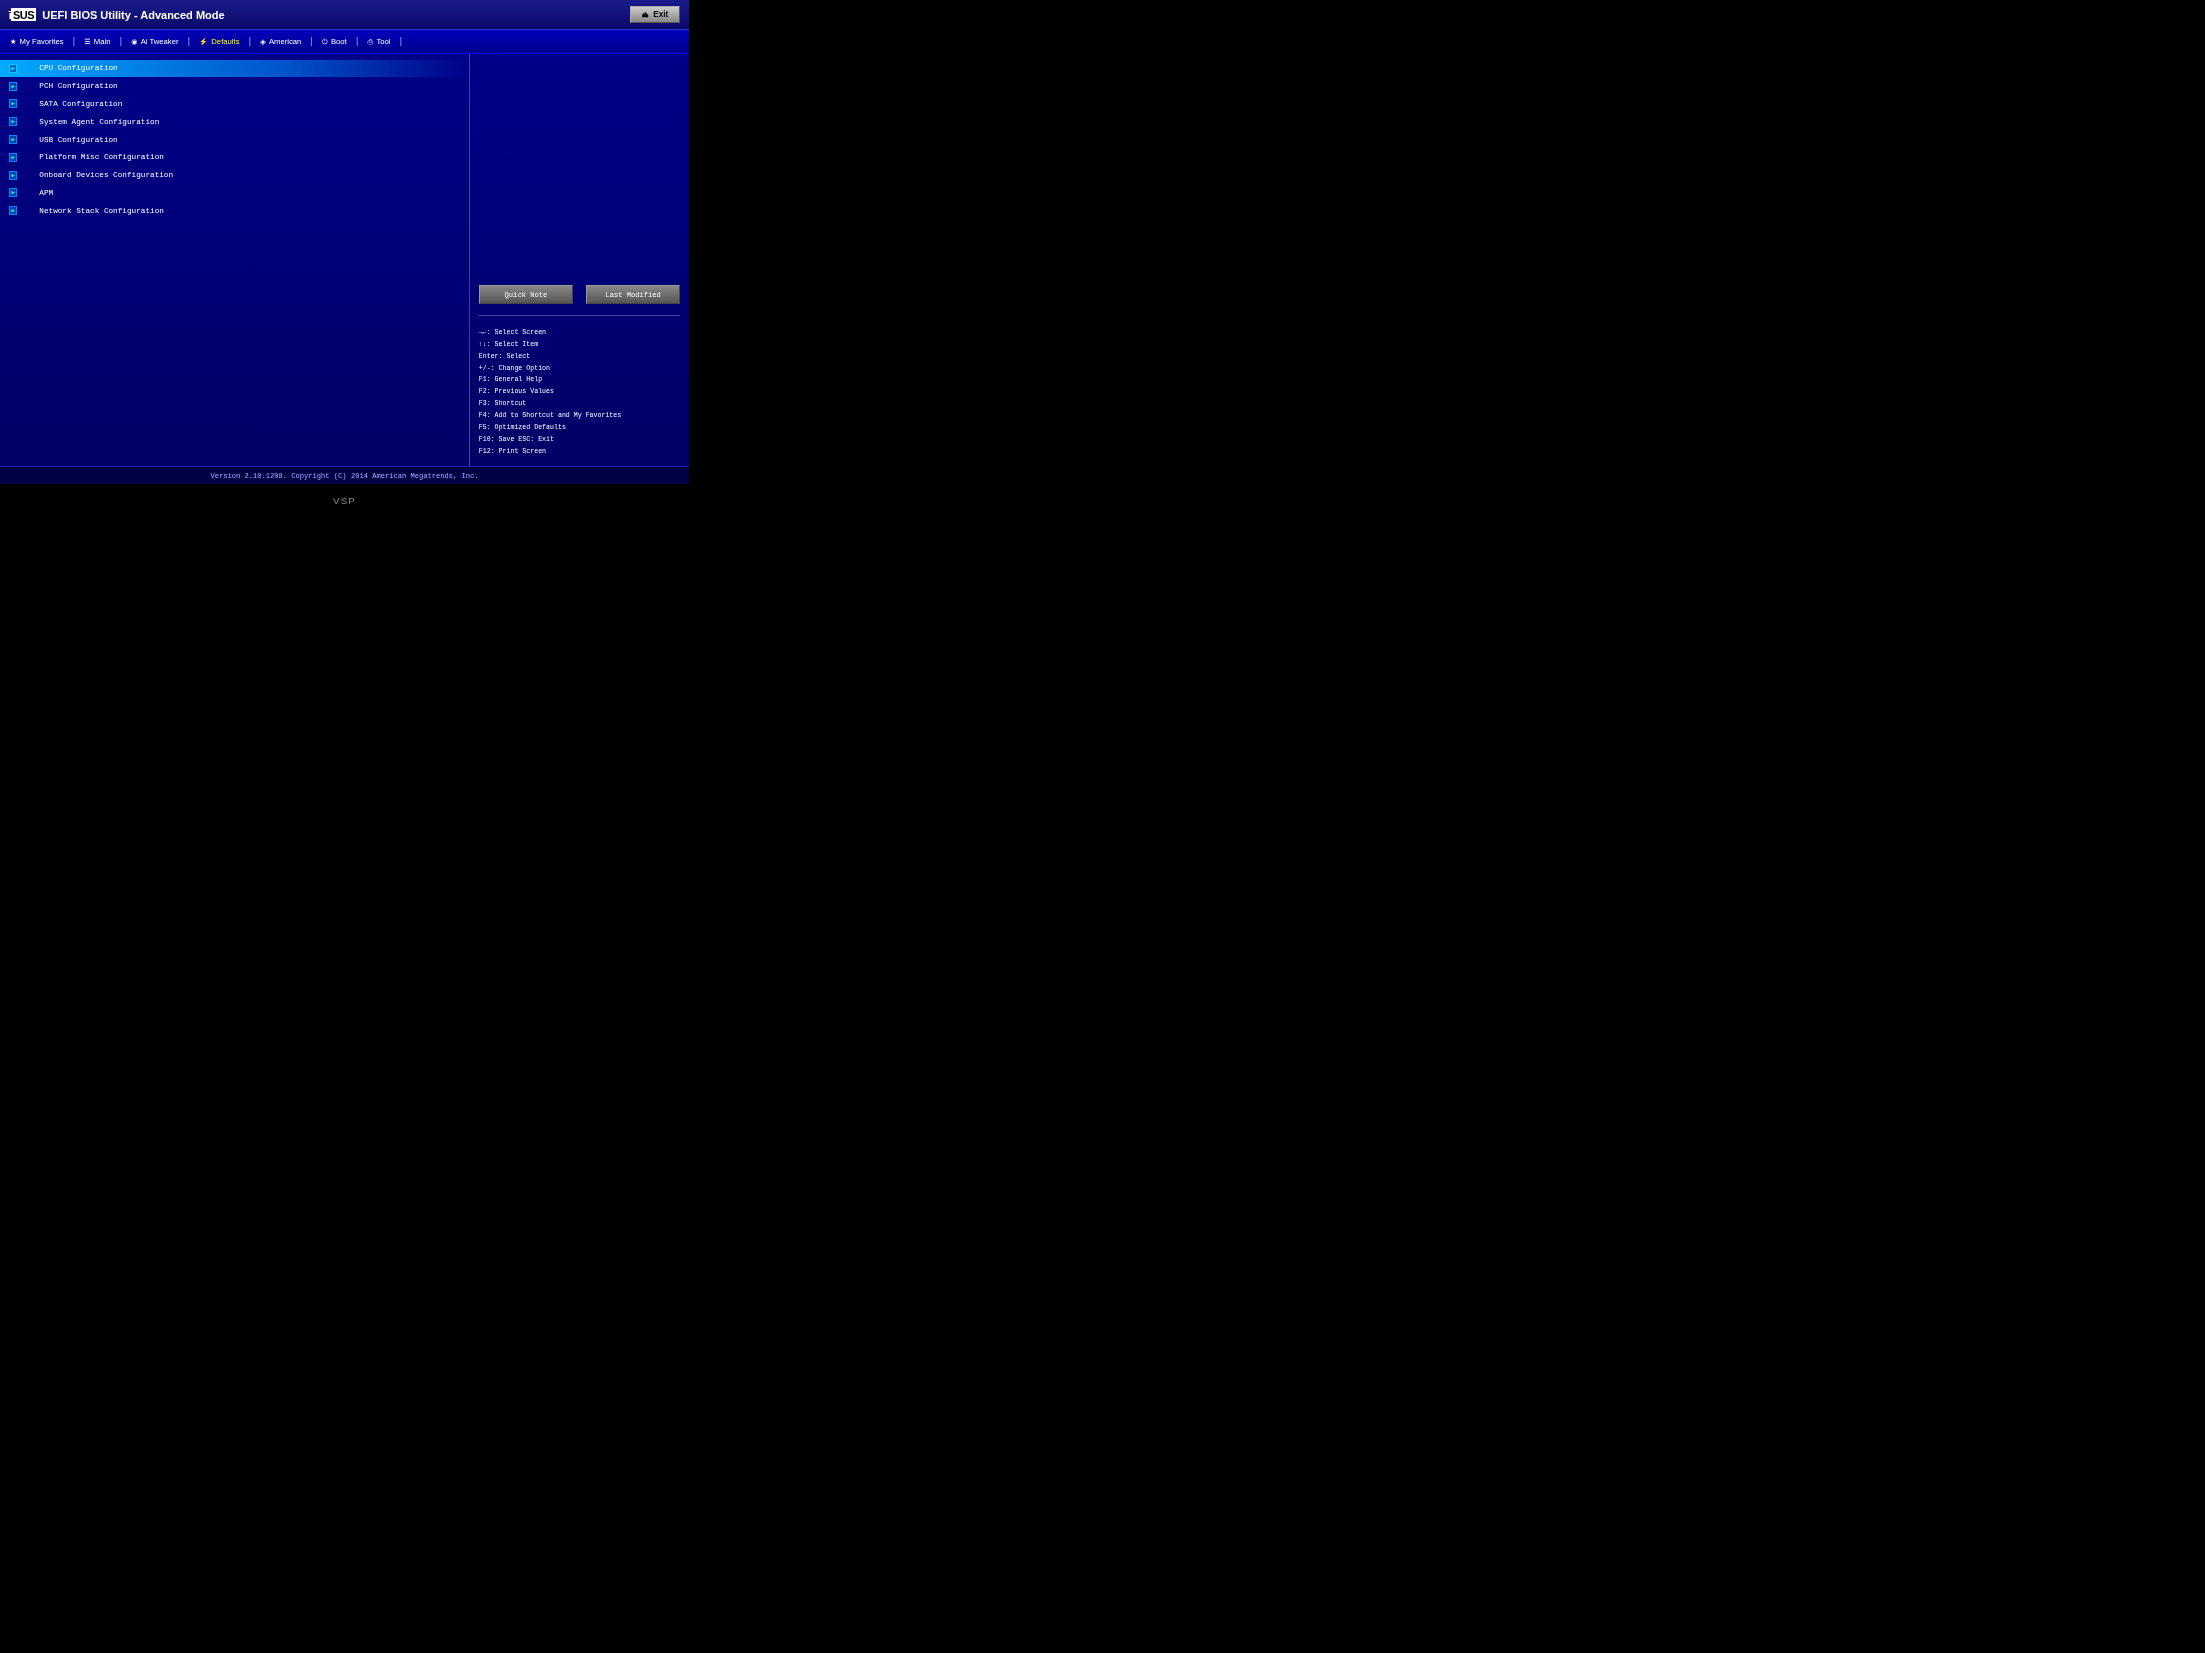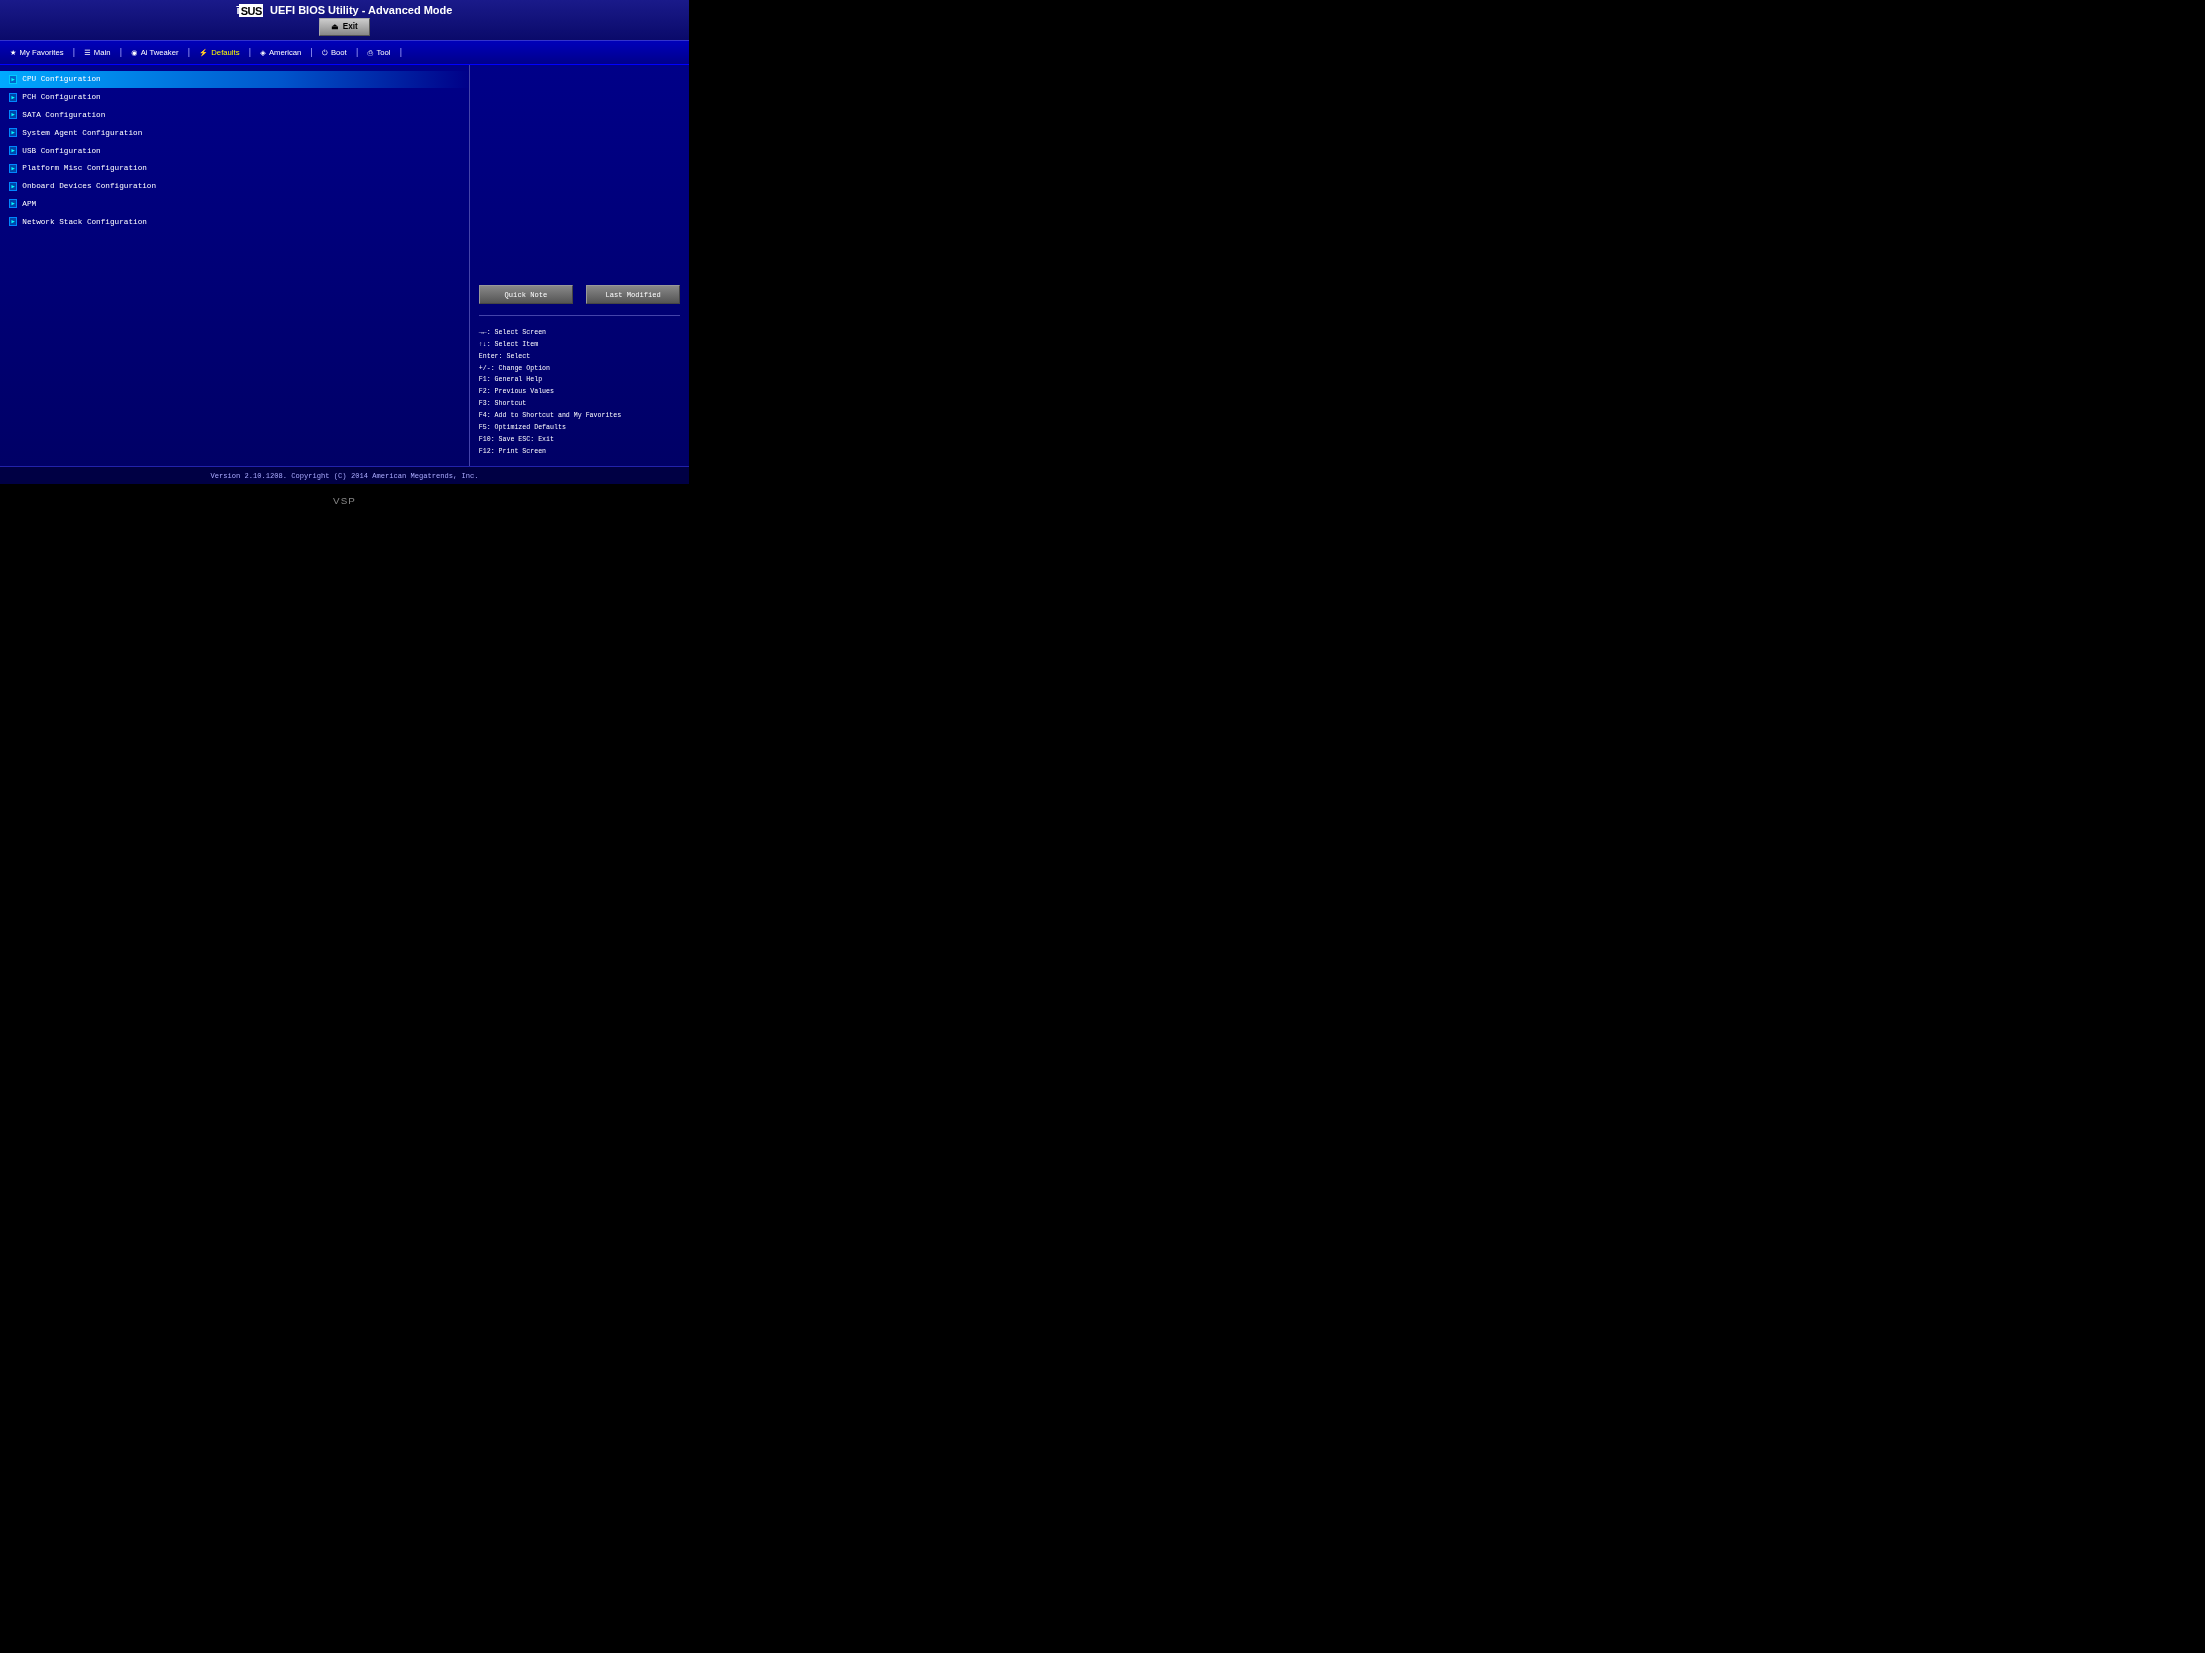--- a/index.html
+++ b/index.html
@@ -22,22 +22,21 @@
     }
 
     
     .title-bar {
       background: linear-gradient(180deg, #1a1a8a 0%, #0a0a6a 100%);
       display: flex;
       align-items: center;
       justify-content: space-between;
       padding: 4.4px 8.8px;
       border-bottom: 1.1px solid #3333cc;
-      height: 41px;
-      flex-direction: column;
+      height: 30px;
     }
 
     .title-bar-left {
       display: flex;
       align-items: center;
       gap: 6.6px;
     }
 
     .asus-logo {
       color: #fff;
@@ -127,21 +126,21 @@
     
     .left-panel {
       flex: 1;
       padding: 5.5px 0;
       border-right: 0.5px solid #4444aa;
     }
 
     .menu-item {
       display: flex;
       align-items: center;
-      gap: 5px;
+      gap: 22px;
       padding: 4.4px 8.8px;
       color: #fff;
       font-size: 7.7px;
       cursor: pointer;
       font-family: 'Courier New', Courier, monospace;
     }
 
     .menu-item.selected {
       background: linear-gradient(90deg, #00aaff 0%, #0055cc 60%, #000088 100%);
       color: #fff;

